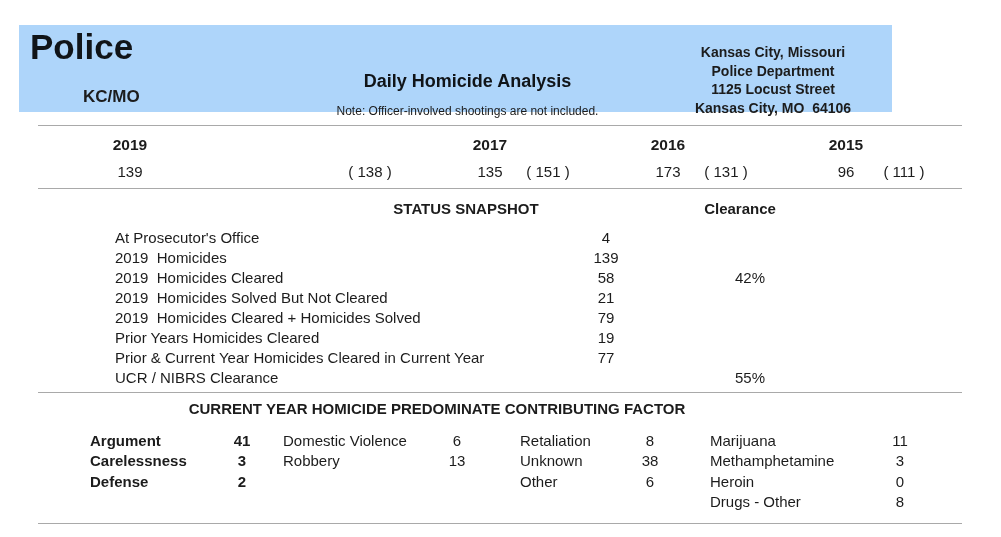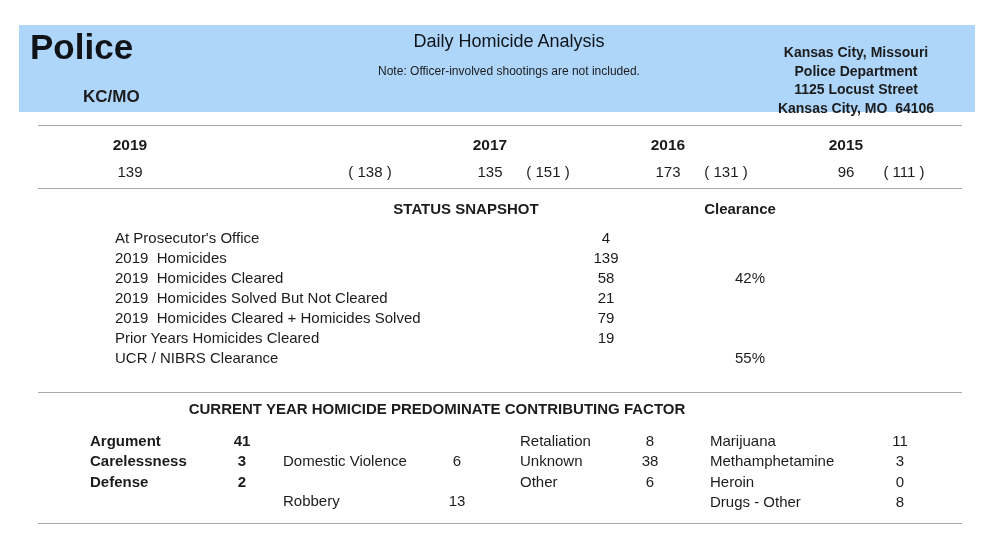--- a/index.html
+++ b/index.html
@@ -6,29 +6,29 @@
   body {
     width: 1001px; height: 537px; position: relative;
     font-family: "Liberation Sans", sans-serif;
     color: #1c1c1c;
     overflow: hidden;
   }
 
   
   .hdr {
     position: absolute; left: 19px; top: 25px;
-    width: 956px; height: 87px;
+    width: 873px; height: 87px;
     background: #aed5fa;
     display: flex;
   }
   .hdr-left { width: 262px; position: relative; }
   .agency { margin: 2px 0 0 11px; font-size: 35px; font-weight: 700; color: #101418; }
   .agency-abbr { margin: 2px 0 0 64px; font-size: 17px; font-weight: 700; display: inline-block; }
   .hdr-center { flex: 1; text-align: center; padding-top: 5px; }
-  .title { font-size: 18px; font-weight: 400; line-height: 22px; color: #101418; }
+  .title { font-size: 18px; font-weight: 700; line-height: 22px; color: #101418; margin-top: 40px; }
   .note { font-size: 12px; margin-top: 12px; line-height: 14px; }
   .date { font-size: 14px; font-weight: 700; margin-top: 16px; line-height: 18px; color: #d42432; }
   .hdr-right {
     width: 238px; text-align: center; padding-top: 18px;
     font-weight: 700; font-size: 14px; line-height: 18.5px;
   }
   .addr-line { white-space: pre; }
 
   
   .rule { position: absolute; left: 38px; width: 924px; height: 1px; background: #a9a9a9; }
@@ -73,21 +73,21 @@
     position: absolute; top: 400px; left: 0; width: 874px;
     text-align: center; font-size: 15px; font-weight: 700; line-height: 17px;
   }
   .fcol { position: absolute; top: 431px; }
   .fcol-0 { left: 90px; font-weight: bold; }
   .fcol-1 { left: 283px; }
   .fcol-2 { left: 520px; }
   .fcol-3 { left: 710px; }
   .frow { display: grid; height: 20.3px; line-height: 20px; font-size: 15px; }
   .fcol-0 .frow { grid-template-columns: 117px 70px; }
-  .fcol-1 .frow { grid-template-columns: 139px 70px; margin-top: 20px; }
+  .fcol-1 .frow { grid-template-columns: 139px 70px; }
   .fcol-2 .frow { grid-template-columns: 95px 70px; }
   .fcol-3 .frow { grid-template-columns: 155px 70px; }
   .flabel { white-space: pre; }
   .fval { text-align: center; }
 </style>
 </head>
 <body>
 
 <div class="page">
 
@@ -172,20 +172,26 @@
         <span></span>
         <span class="sclear"></span>
       </div>
       <div class="srow">
         <span class="slabel">Prior Years Homicides Cleared</span>
         <span class="sval">19</span>
         <span></span>
         <span class="sclear"></span>
       </div>
       <div class="srow">
+        <span class="slabel">Prior &amp; Current Year Homicides Cleared in Current Year</span>
+        <span class="sval">77</span>
+        <span></span>
+        <span class="sclear"></span>
+      </div>
+      <div class="srow">
         <span class="slabel">UCR / NIBRS Clearance</span>
         <span class="sval"></span>
         <span></span>
         <span class="sclear">55%</span>
       </div>
     </div>
   </section>
 
   <div class="rule rule-3"></div>
 

